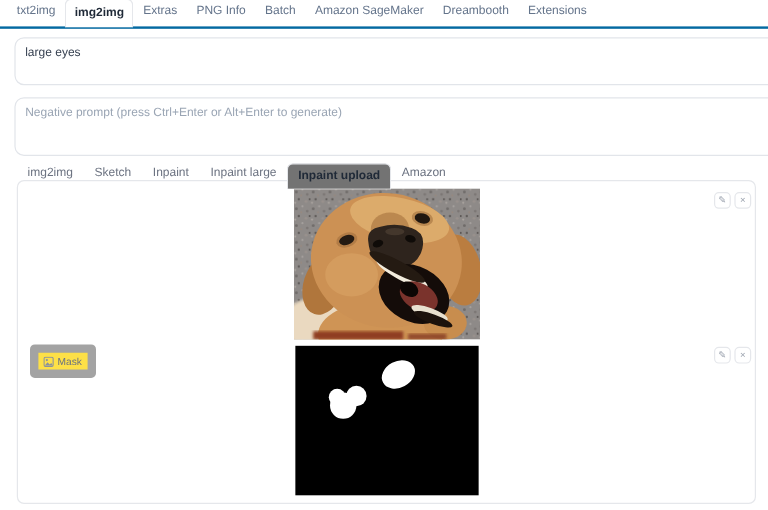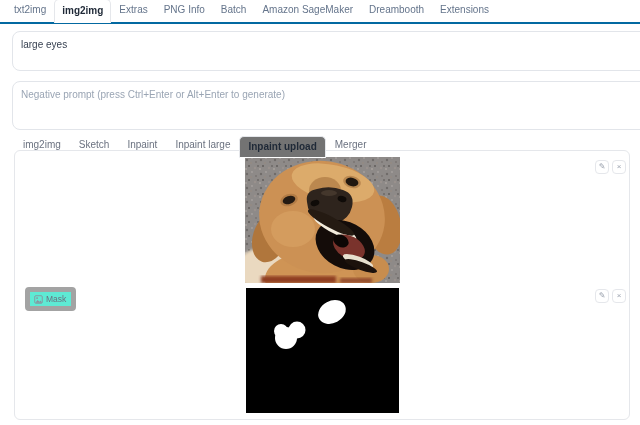--- a/index.html
+++ b/index.html
@@ -41,22 +41,22 @@
   #mask-image-wrap { left:231px; top:137px; }
 
   .iconrow { position:absolute; right:3px; display:flex; gap:3px; }
   #iconrow-base { top:9px; }
   #iconrow-mask { top:138px; }
   .iconbtn { width:14px; height:14px; padding:0; border:1px solid #e5e7eb; border-radius:4px;
          background:#fff; color:#9ca3af; font-size:8px; line-height:1;
          display:flex; align-items:center; justify-content:center; cursor:pointer; font-family:inherit; }
 
   .mask-badge { position:absolute; left:10px; top:136px; display:inline-flex; align-items:center;
-         gap:3px; padding:2px 5px 2px 4px; border:5px solid #a3a3a3; border-radius:4px;
-         background:#5eead4; font-size:8.5px; color:#6b7280; }
+         gap:3px; padding:2px 5px 2px 4px; border:7px solid #a3a3a3; border-radius:4px;
+         background:#fde047; font-size:8.5px; color:#6b7280; }
 </style>
 </head>
 <body>
 
 <div class="app">
 
   <div class="tabbar">
     <button class="tab">txt2img</button>
     <button class="tab active">img2img</button>
     <button class="tab">Extras</button>
@@ -69,21 +69,21 @@
 
   <textarea id="prompt-box" class="prompt" spellcheck="false" style="">large eyes</textarea>
   <textarea id="negative-box" class="prompt" spellcheck="false" placeholder="Negative prompt (press Ctrl+Enter or Alt+Enter to generate)" style=""></textarea>
 
   <div class="subtabs">
     <button class="subtab">img2img</button>
     <button class="subtab">Sketch</button>
     <button class="subtab">Inpaint</button>
     <button class="subtab">Inpaint large</button>
     <button class="subtab active">Inpaint upload</button>
-    <button class="subtab">Merger</button>
+    <button class="subtab">Amazon</button>
   </div>
 
   <div class="panel">
 
     <div class="img-wrap" id="base-image-wrap">
       <svg width="155" height="126" viewBox="0 0 155 126" role="img" aria-label="Golden retriever dog looking up with open mouth, photographed from above on gray gravel">
         <defs>
           <pattern id="gravel" width="14" height="14" patternUnits="userSpaceOnUse">
             <rect width="14" height="14" fill="#8e8a88"></rect>
             <circle cx="2" cy="3" r="1.2" fill="#6f6b69"></circle>

